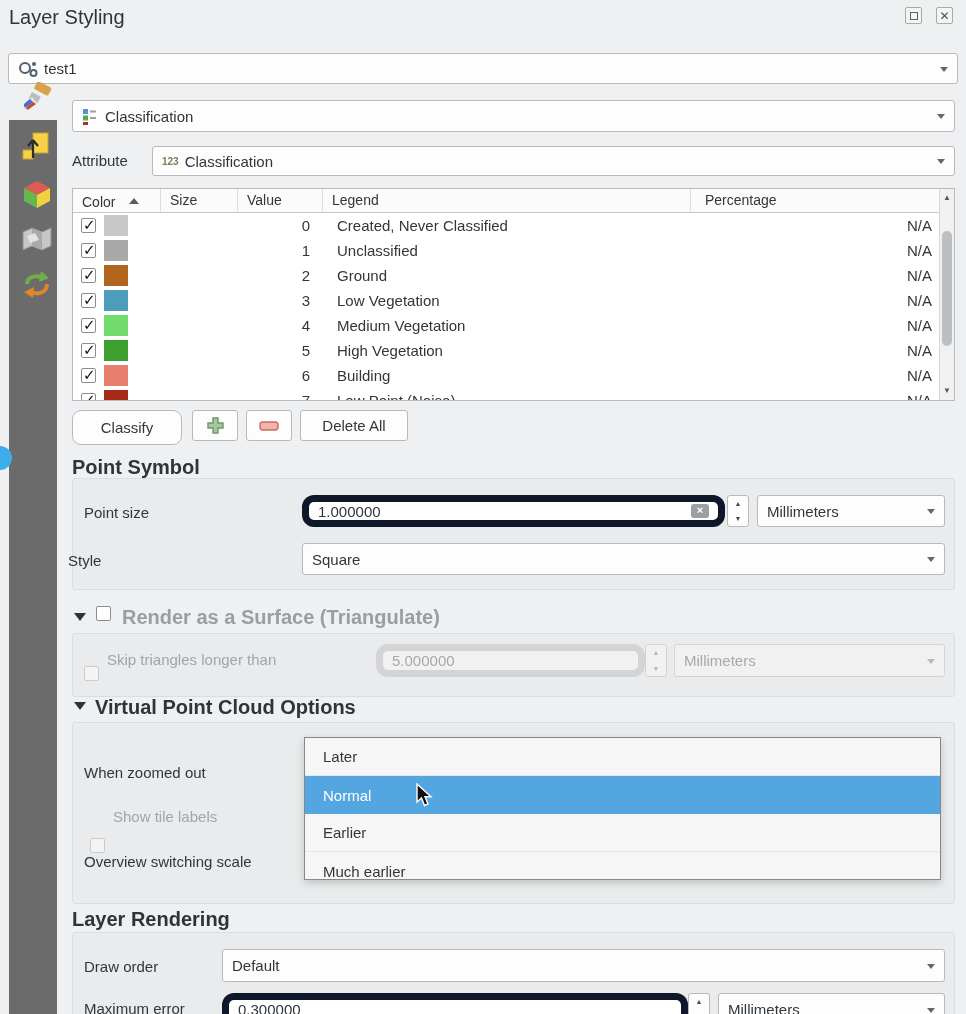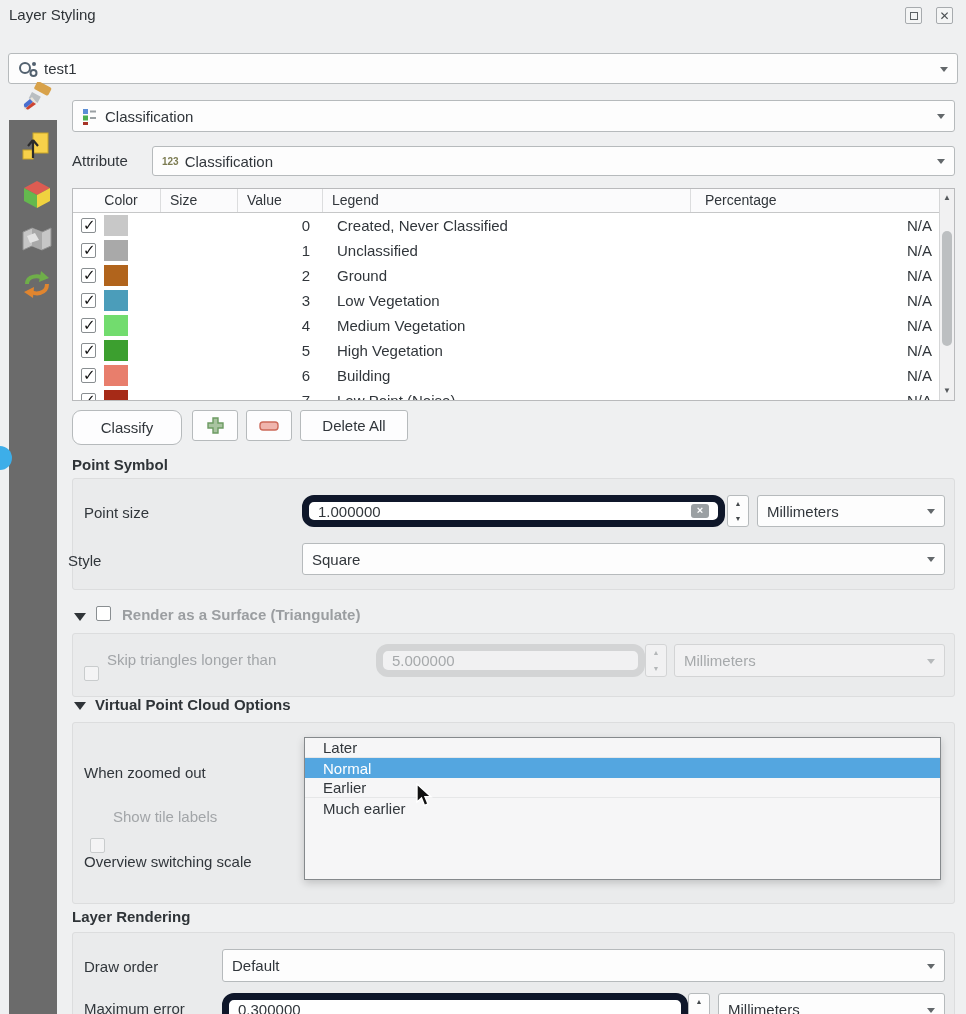--- a/index.html
+++ b/index.html
@@ -41,62 +41,62 @@
   .clear-btn { width:18px; height:14px; background:#9ba0a3; border-radius:3px;
                color:#fff; font-size:11px; font-weight:bold; line-height:13px;
                text-align:center; margin-left:auto; }
 
   .checkbox { width:15px; height:15px; background:#fff; border:1px solid #898e91;
               border-radius:2px; position:relative; flex:none; }
   .checkbox.checked::after { content:"✓"; position:absolute; left:1px; top:-3px;
               font-size:15px; font-weight:bold; color:#111; }
   .checkbox.disabled { border-color:#c9cccd; background:#f4f4f5; }
 
-  .heading { font-weight:bold; color:#2f3438; font-size:15px; }
+  .heading { font-weight:bold; color:#2f3438; font-size:20px; }
   .dim { color:#a2a5a8; }
 
   .groupbox { position:absolute; background:#eaebec; border:1px solid #dcddde; border-radius:3px; }
 
   .btn { position:absolute; background:#fdfdfe; border:1px solid #b6babc; border-radius:3px;
          display:flex; align-items:center; justify-content:center; font-size:15px; color:#31363b; }
 
   
   .toolstrip { left:9px; top:120px; width:48px; height:894px; background:#6b6b6b; }
   .tool-icon { position:absolute; left:21px; width:32px; height:32px; }
   .panel-handle { left:0; top:446px; width:12px; height:24px; background:#3daee9;
                   border-radius:0 12px 12px 0; }
 
   
   .ctable { left:72px; top:188px; width:883px; height:213px; background:#fff;
             border:1px solid #b9babc; overflow:hidden; }
   .thead { display:flex; height:24px; background:#fbfbfc; border-bottom:1px solid #c6c7c8;
            margin-right:15px; font-size:14px; }
   .th { border-right:1px solid #dcddde; padding:3px 0 0 9px; white-space:nowrap; overflow:hidden; }
-  .th-color{ width:88px; display:flex; align-items:center; gap:14px;flex-direction:column; }
+  .th-color{ width:88px; display:flex; align-items:center; gap:14px; }
   .th-size { width:77px; } .th-value{ width:85px; } .th-legend{ width:368px; }
   .th-pct  { flex:1; border-right:none; padding-left:14px; }
   .sort-arrow { width:0; height:0; border-left:5px solid transparent; border-right:5px solid transparent;
                 border-bottom:6px solid #5a5f62; margin-top:-2px; }
   .tr { display:flex; height:25px; align-items:center; margin-right:15px; }
   .td-color { width:88px; display:flex; align-items:center; }
   .td-color .checkbox { margin-left:8px; }
   .swatch { width:24px; height:21px; margin-left:8px; flex:none; }
   .td-size { width:77px; } .td-value { width:85px; text-align:right; padding-right:13px; }
   .td-legend { width:368px; padding-left:14px; white-space:nowrap; }
   .td-pct { flex:1; text-align:right; padding-right:7px; }
   .vscroll { position:absolute; right:0; top:0; width:15px; height:100%;
              background:#f1f1f2; border-left:1px solid #d5d6d7; }
   .vscroll .arr { position:absolute; left:0; width:14px; text-align:center;
                   font-size:8px; color:#55595c; line-height:14px; }
   .vscroll .thumb { position:absolute; left:2px; width:10px; border-radius:5px; background:#bcbfc1; }
 
   
   .popup { left:304px; top:737px; width:637px; height:143px; background:#f6f6f7;
            border:1px solid #85898c; z-index:30; box-shadow:0 3px 8px rgba(0,0,0,.18); }
-  .popup .opt { height:20px; display:flex; align-items:center; padding-left:18px;
+  .popup .opt { height:38px; display:flex; align-items:center; padding-left:18px;
                 border-bottom:1px solid #e6e7e8;text-align:center; }
   .popup .opt:last-child { border-bottom:none; }
   .popup .opt.selected { background:#54a6e0; color:#fff; border-bottom:none; }
 
   .cursor-svg { z-index:40; }
 </style>
 </head>
 <body>
 
 <div class="abs panel-title heading" style="font-weight:normal">Layer Styling</div>

